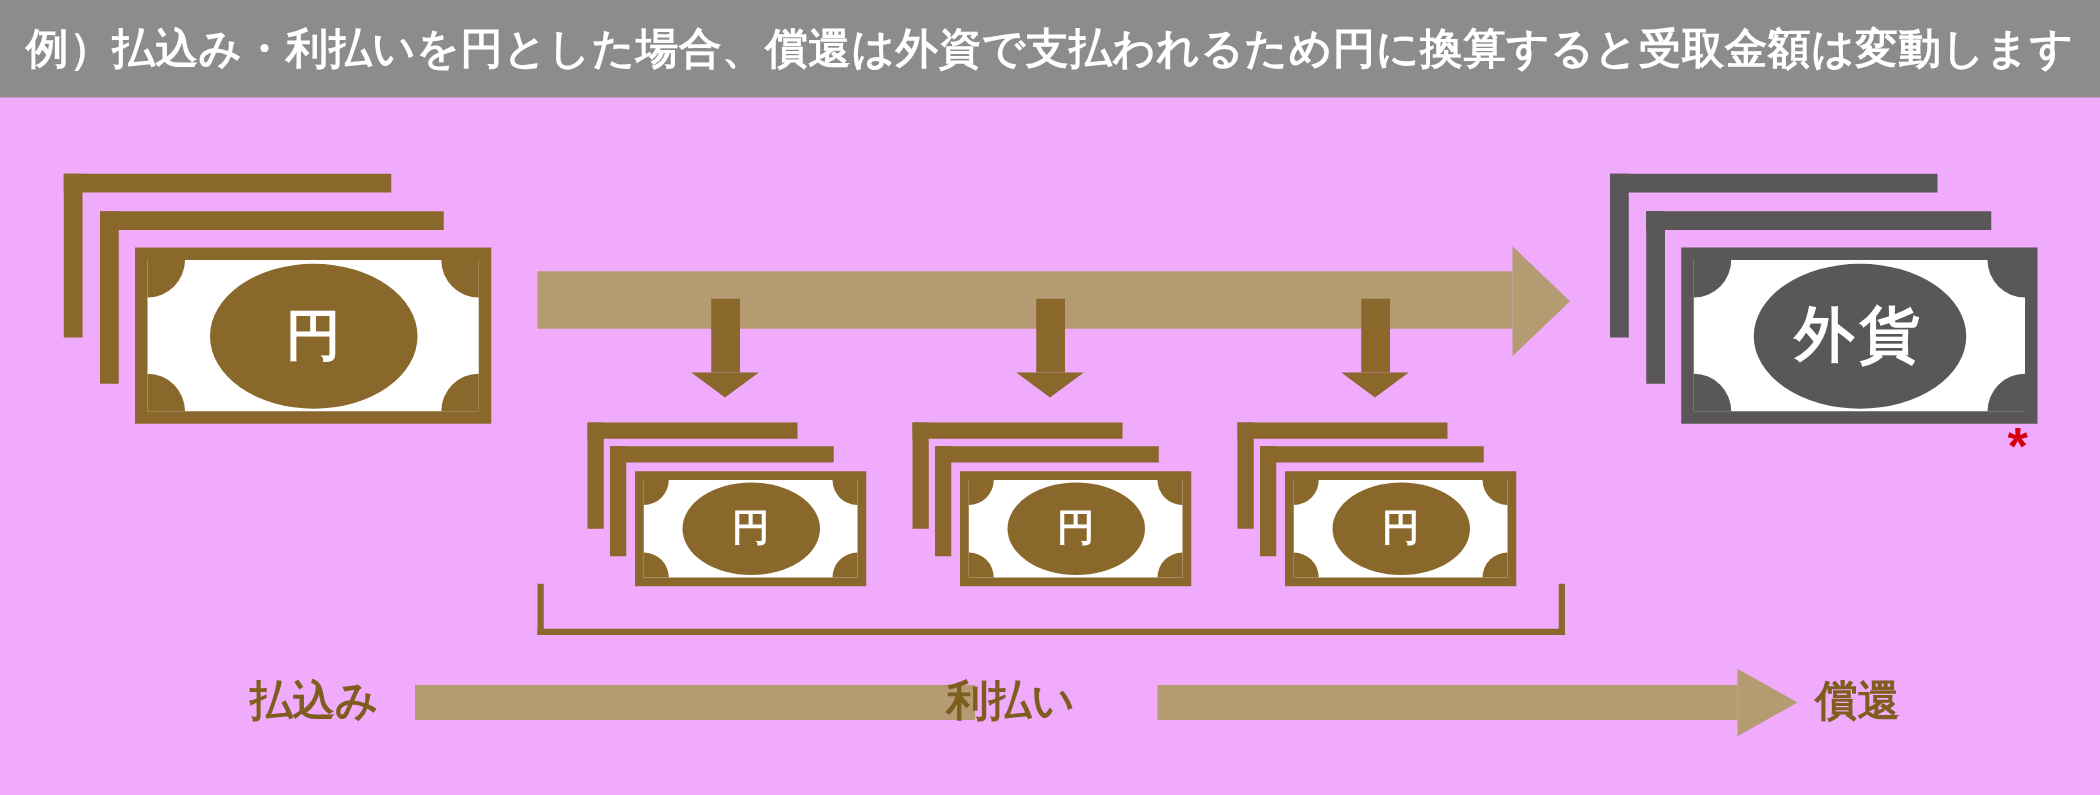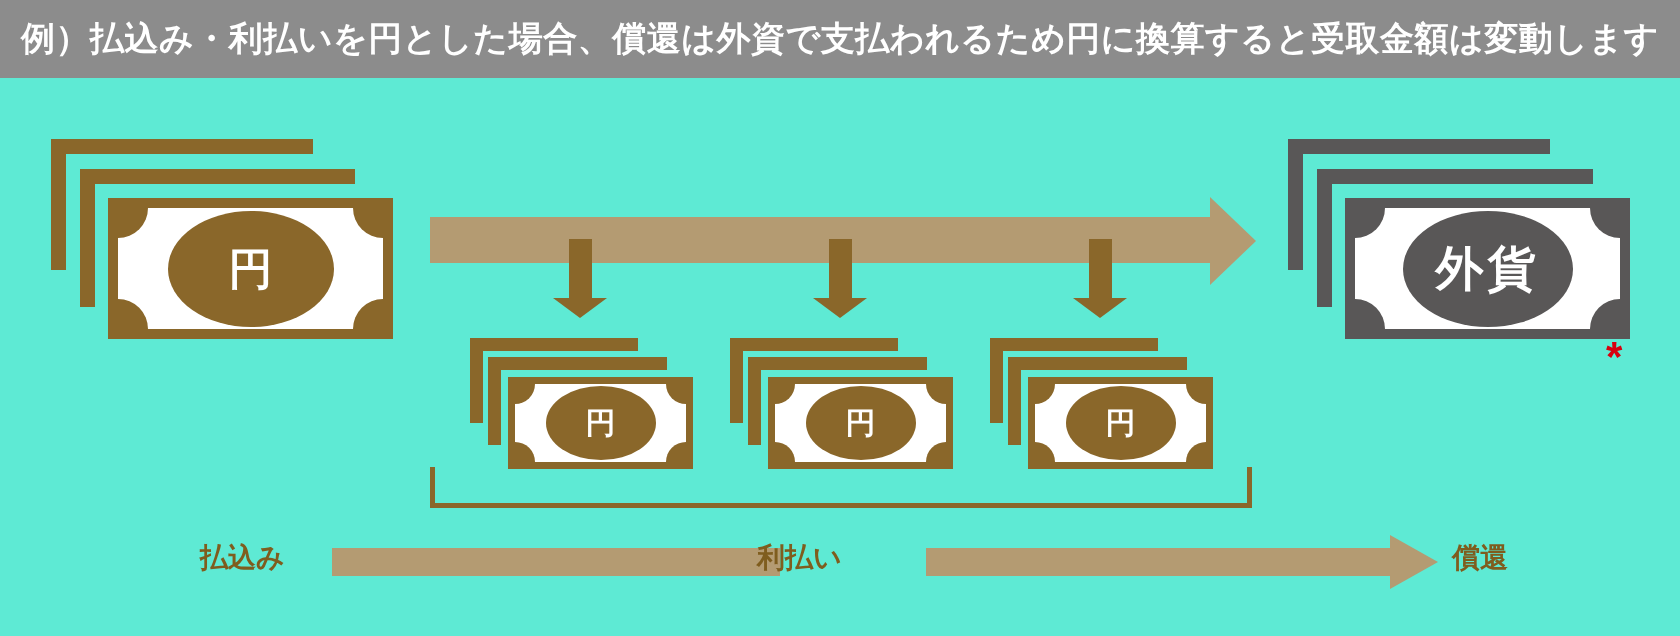--- a/index.html
+++ b/index.html
@@ -5,21 +5,21 @@
   :root{
     --brown:#8A672A;
     --tan:#B49B72;
     --gray:#595757;
     --label:#7F5D1E;
     --red:#D7000F;
     --headbg:#8C8C8C;
   }
   html,body{margin:0;padding:0;background:#fff;}
   .stage{
-    position:relative;width:1680px;height:636px;background:#5eead4;overflow:hidden;
+    position:relative;width:1680px;height:636px;background:#f0abfc;overflow:hidden;
     font-family:"Liberation Sans","DejaVu Sans",sans-serif;
   }
   
   .header{
     position:absolute;left:0;top:0;width:1680px;height:78px;
     background:var(--headbg);display:flex;align-items:center;justify-content:center;
   }
   .header span{
     color:#fff;font-size:34px;font-weight:bold;letter-spacing:.5px;white-space:nowrap;
   }
@@ -52,21 +52,21 @@
              border-color:transparent transparent transparent var(--tan);border-width:44px 0 44px 46px;}
   .down-arrow{position:absolute;top:239px;width:0;height:0;z-index:3;}
   .down-arrow .sh{position:absolute;left:-11px;top:0;width:23px;height:59px;background:var(--brown);}
   .down-arrow .hd{position:absolute;left:-27px;top:59px;width:0;height:0;border-style:solid;
                   border-color:var(--brown) transparent transparent transparent;border-width:20px 27px 0 27px;}
   
   .bracket{position:absolute;left:430px;top:467px;width:822px;height:41px;box-sizing:border-box;
            border-left:5px solid var(--brown);border-right:5px solid var(--brown);
            border-bottom:5px solid var(--brown);}
   
-  .tl-label{position:absolute;top:544px;font-size:28px;font-weight:bold;color:var(--label);
+  .tl-label{position:absolute;top:544px;font-size:34px;font-weight:bold;color:var(--label);
             white-space:nowrap;line-height:1;}
   .tl-bar{position:absolute;top:548px;height:28px;background:var(--tan);}
   .tl-head{position:absolute;left:1390px;top:535px;width:0;height:0;border-style:solid;
            border-color:transparent transparent transparent var(--tan);border-width:27px 0 27px 48px;}
   
   .asterisk{position:absolute;left:1606px;top:336px;color:var(--red);
             font-size:42px;font-weight:bold;line-height:1;}
 </style>
 </head>
 <body>

